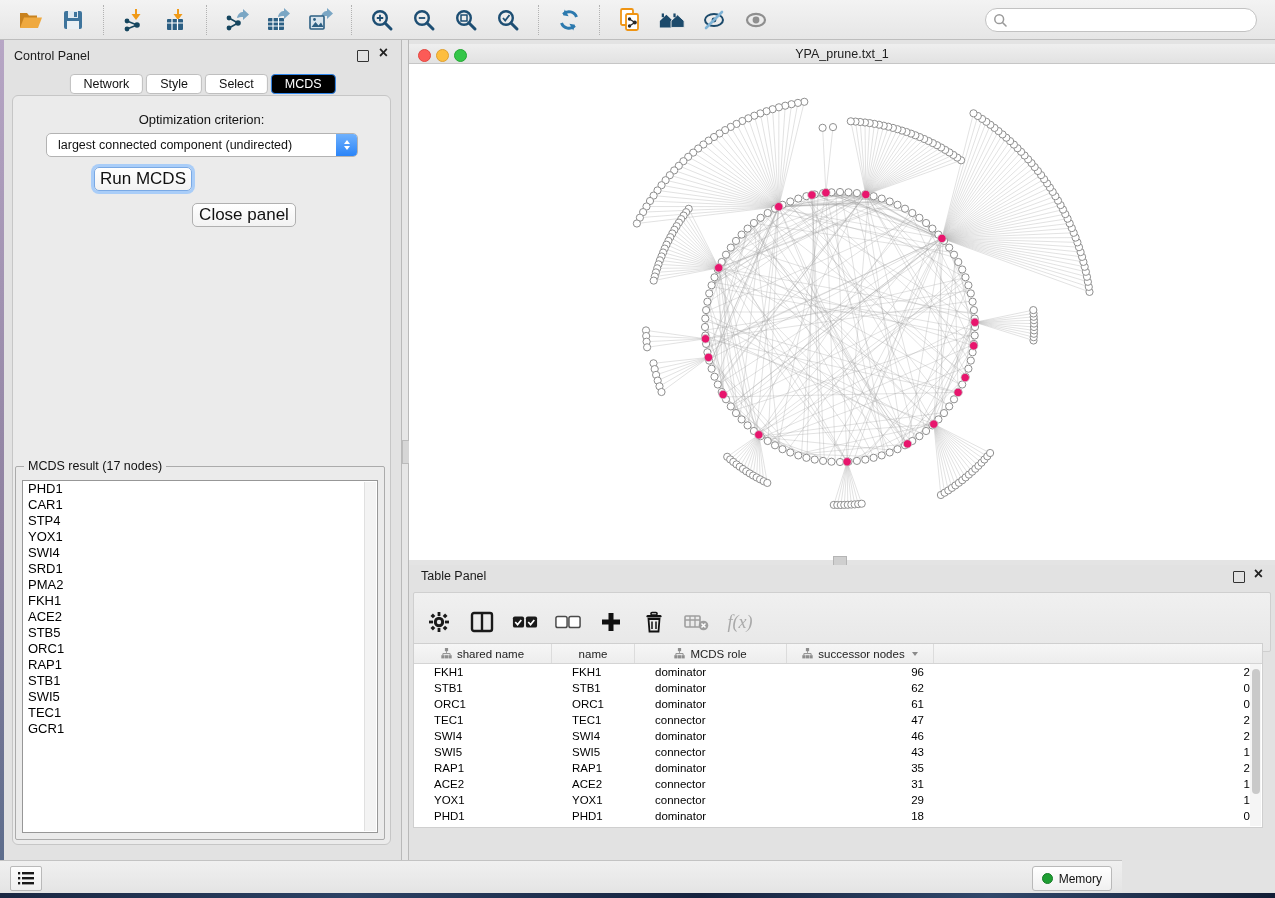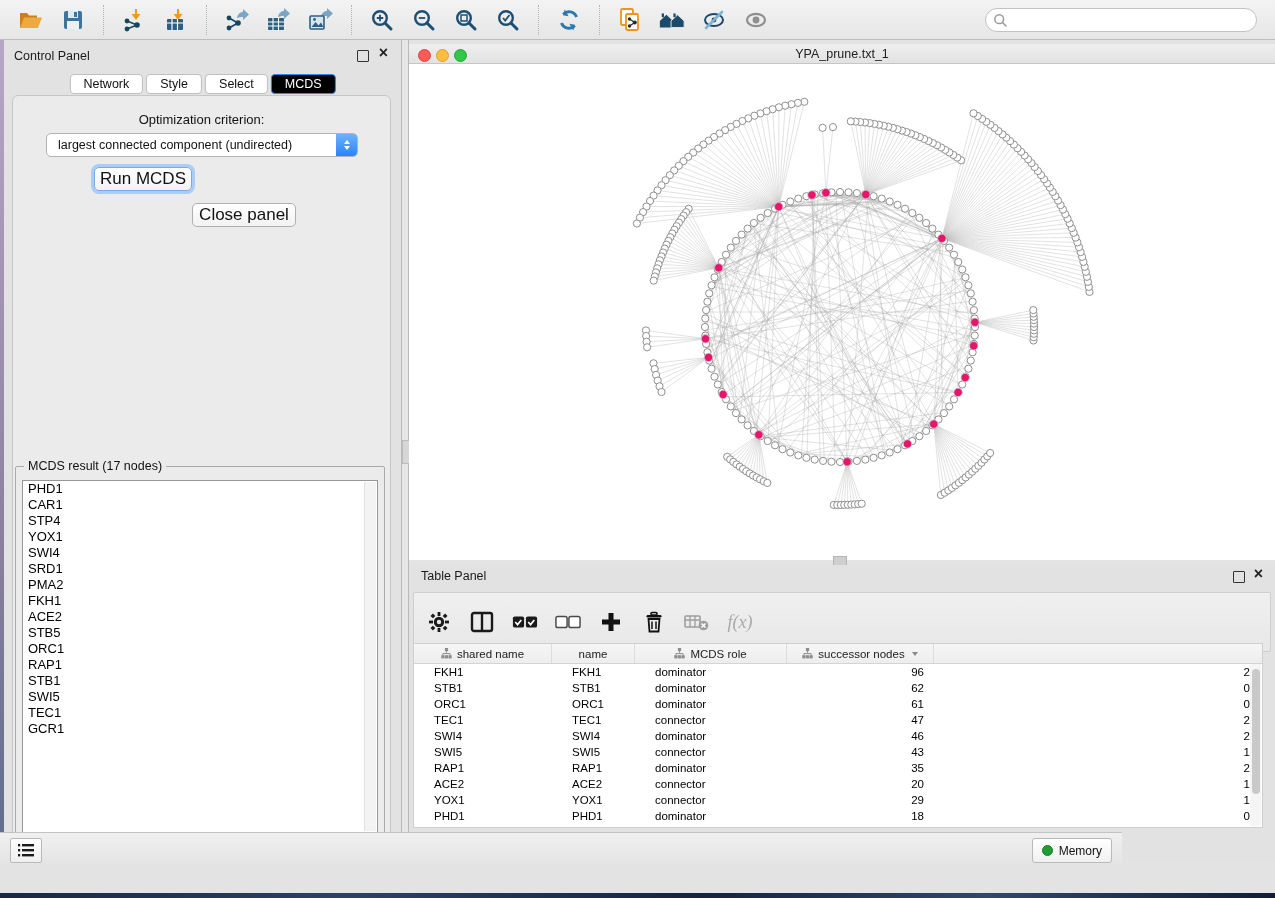--- a/index.html
+++ b/index.html
@@ -84,21 +84,21 @@
     font-size:11.5px;color:#222;box-sizing:border-box;overflow:hidden;white-space:nowrap;}
   .sortdn{width:0;height:0;border-left:3.5px solid transparent;border-right:3.5px solid transparent;border-top:4px solid #8a8a8a;margin-left:2px;}
   .tr{display:flex;height:16px;align-items:center;}
   .td{font-size:11.5px;color:#000;box-sizing:border-box;padding-left:20px;overflow:hidden;white-space:nowrap;}
   .td.num{text-align:right;padding-left:0;padding-right:10px;}
   #table-scrollbar{position:absolute;right:1px;top:20px;width:11px;bottom:1px;background:#f5f5f5;}
   #table-scrollbar .thumb{position:absolute;left:1.5px;top:5px;width:8px;height:125px;background:#c9c9c9;border-radius:4px;}
   #tp-tabs{left:50%;transform:translateX(-50%);top:268px;}
 
   
-  #status-bar{position:absolute;left:0;top:832px;width:1122px;height:33px;background:linear-gradient(#f0f0f0,#e4e4e4);
+  #status-bar{position:absolute;left:0;top:860px;width:1122px;height:33px;background:linear-gradient(#f0f0f0,#e4e4e4);
     border-top:1px solid #c3c3c3;box-sizing:border-box;}
   #list-btn{position:absolute;left:10px;top:5px;width:30px;height:23px;background:linear-gradient(#fdfdfd,#efefef);
     border:1px solid #b9b9b9;border-radius:2px;display:flex;align-items:center;justify-content:center;}
   #memory-btn{position:absolute;right:10px;top:5px;height:23px;padding:0 9px;background:linear-gradient(#ffffff,#f0f0f0);
     border:1px solid #b9b9b9;border-radius:3px;display:flex;align-items:center;gap:6px;font-size:12px;color:#111;}
   #memory-dot{width:11px;height:11px;border-radius:50%;background:#1e9e33;border:1px solid #157c26;box-sizing:border-box;}
 </style>
 </head>
 <body>
 
@@ -1185,21 +1185,21 @@
             <div class="td" style="width: 138px;">RAP1</div>
             <div class="td" style="width: 83px;">RAP1</div>
             <div class="td" style="width: 152px;">dominator</div>
             <div class="td num" style="width: 147px;">35</div>
             <div class="td num" style="flex: 1 1 0%; padding-right: 12px;">2</div>
           </div>
           <div class="tr">
             <div class="td" style="width: 138px;">ACE2</div>
             <div class="td" style="width: 83px;">ACE2</div>
             <div class="td" style="width: 152px;">connector</div>
-            <div class="td num" style="width: 147px;">20</div>
+            <div class="td num" style="width: 147px;">31</div>
             <div class="td num" style="flex: 1 1 0%; padding-right: 12px;">1</div>
           </div>
           <div class="tr">
             <div class="td" style="width: 138px;">YOX1</div>
             <div class="td" style="width: 83px;">YOX1</div>
             <div class="td" style="width: 152px;">connector</div>
             <div class="td num" style="width: 147px;">29</div>
             <div class="td num" style="flex: 1 1 0%; padding-right: 12px;">1</div>
           </div>
           <div class="tr">

